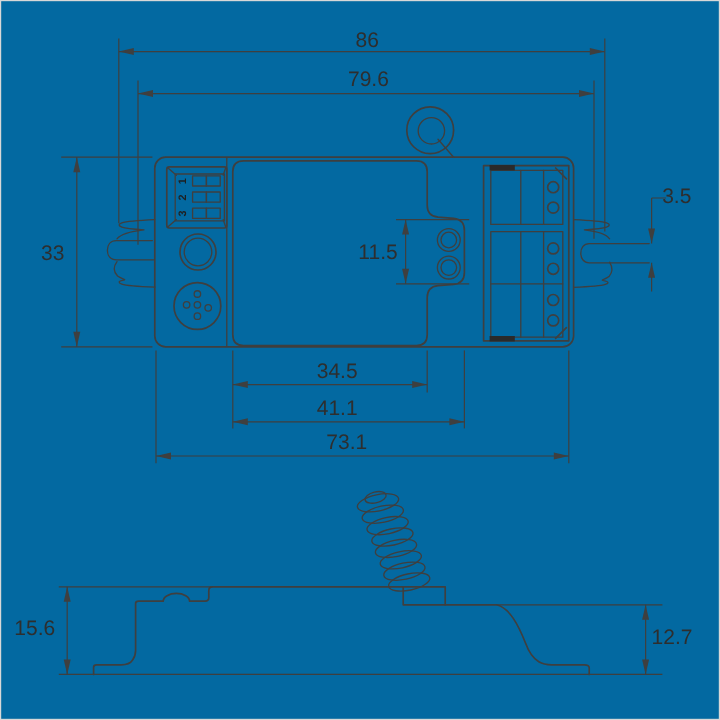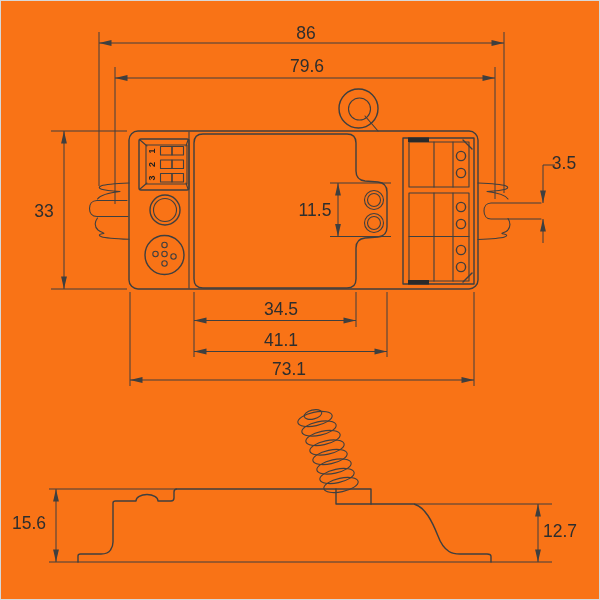--- a/index.html
+++ b/index.html
@@ -1,19 +1,19 @@
 <!DOCTYPE html>
 <html><head>
 <meta charset="utf-8">
 <style>
   html,body{margin:0;padding:0;background:#fff;}
   .sheet{
     width:598px;height:598px;
     border:1px solid #d8d8d8;
-    background:#f97316;
+    background:#0369a1;
     position:relative;
     font-family:"Liberation Sans", sans-serif;
   }
   svg{display:block;}
   .ln{stroke:#3f3f3f;stroke-width:1.4;fill:none;stroke-linecap:round;stroke-linejoin:round;}
   .ln-thin{stroke:#3f3f3f;stroke-width:1.1;fill:none;stroke-linecap:round;stroke-linejoin:round;}
   .dim{stroke:#3f3f3f;stroke-width:1;fill:none;stroke-linecap:butt;}
   .dim-text{font-family:"Liberation Sans", sans-serif;font-size:17.5px;fill:#2e2e2e;}
   .dip-text{font-family:"Liberation Sans", sans-serif;font-size:9px;font-weight:700;fill:#1f1f1f;}
   .blackbar{fill:#2a2a2a;stroke:none;}

